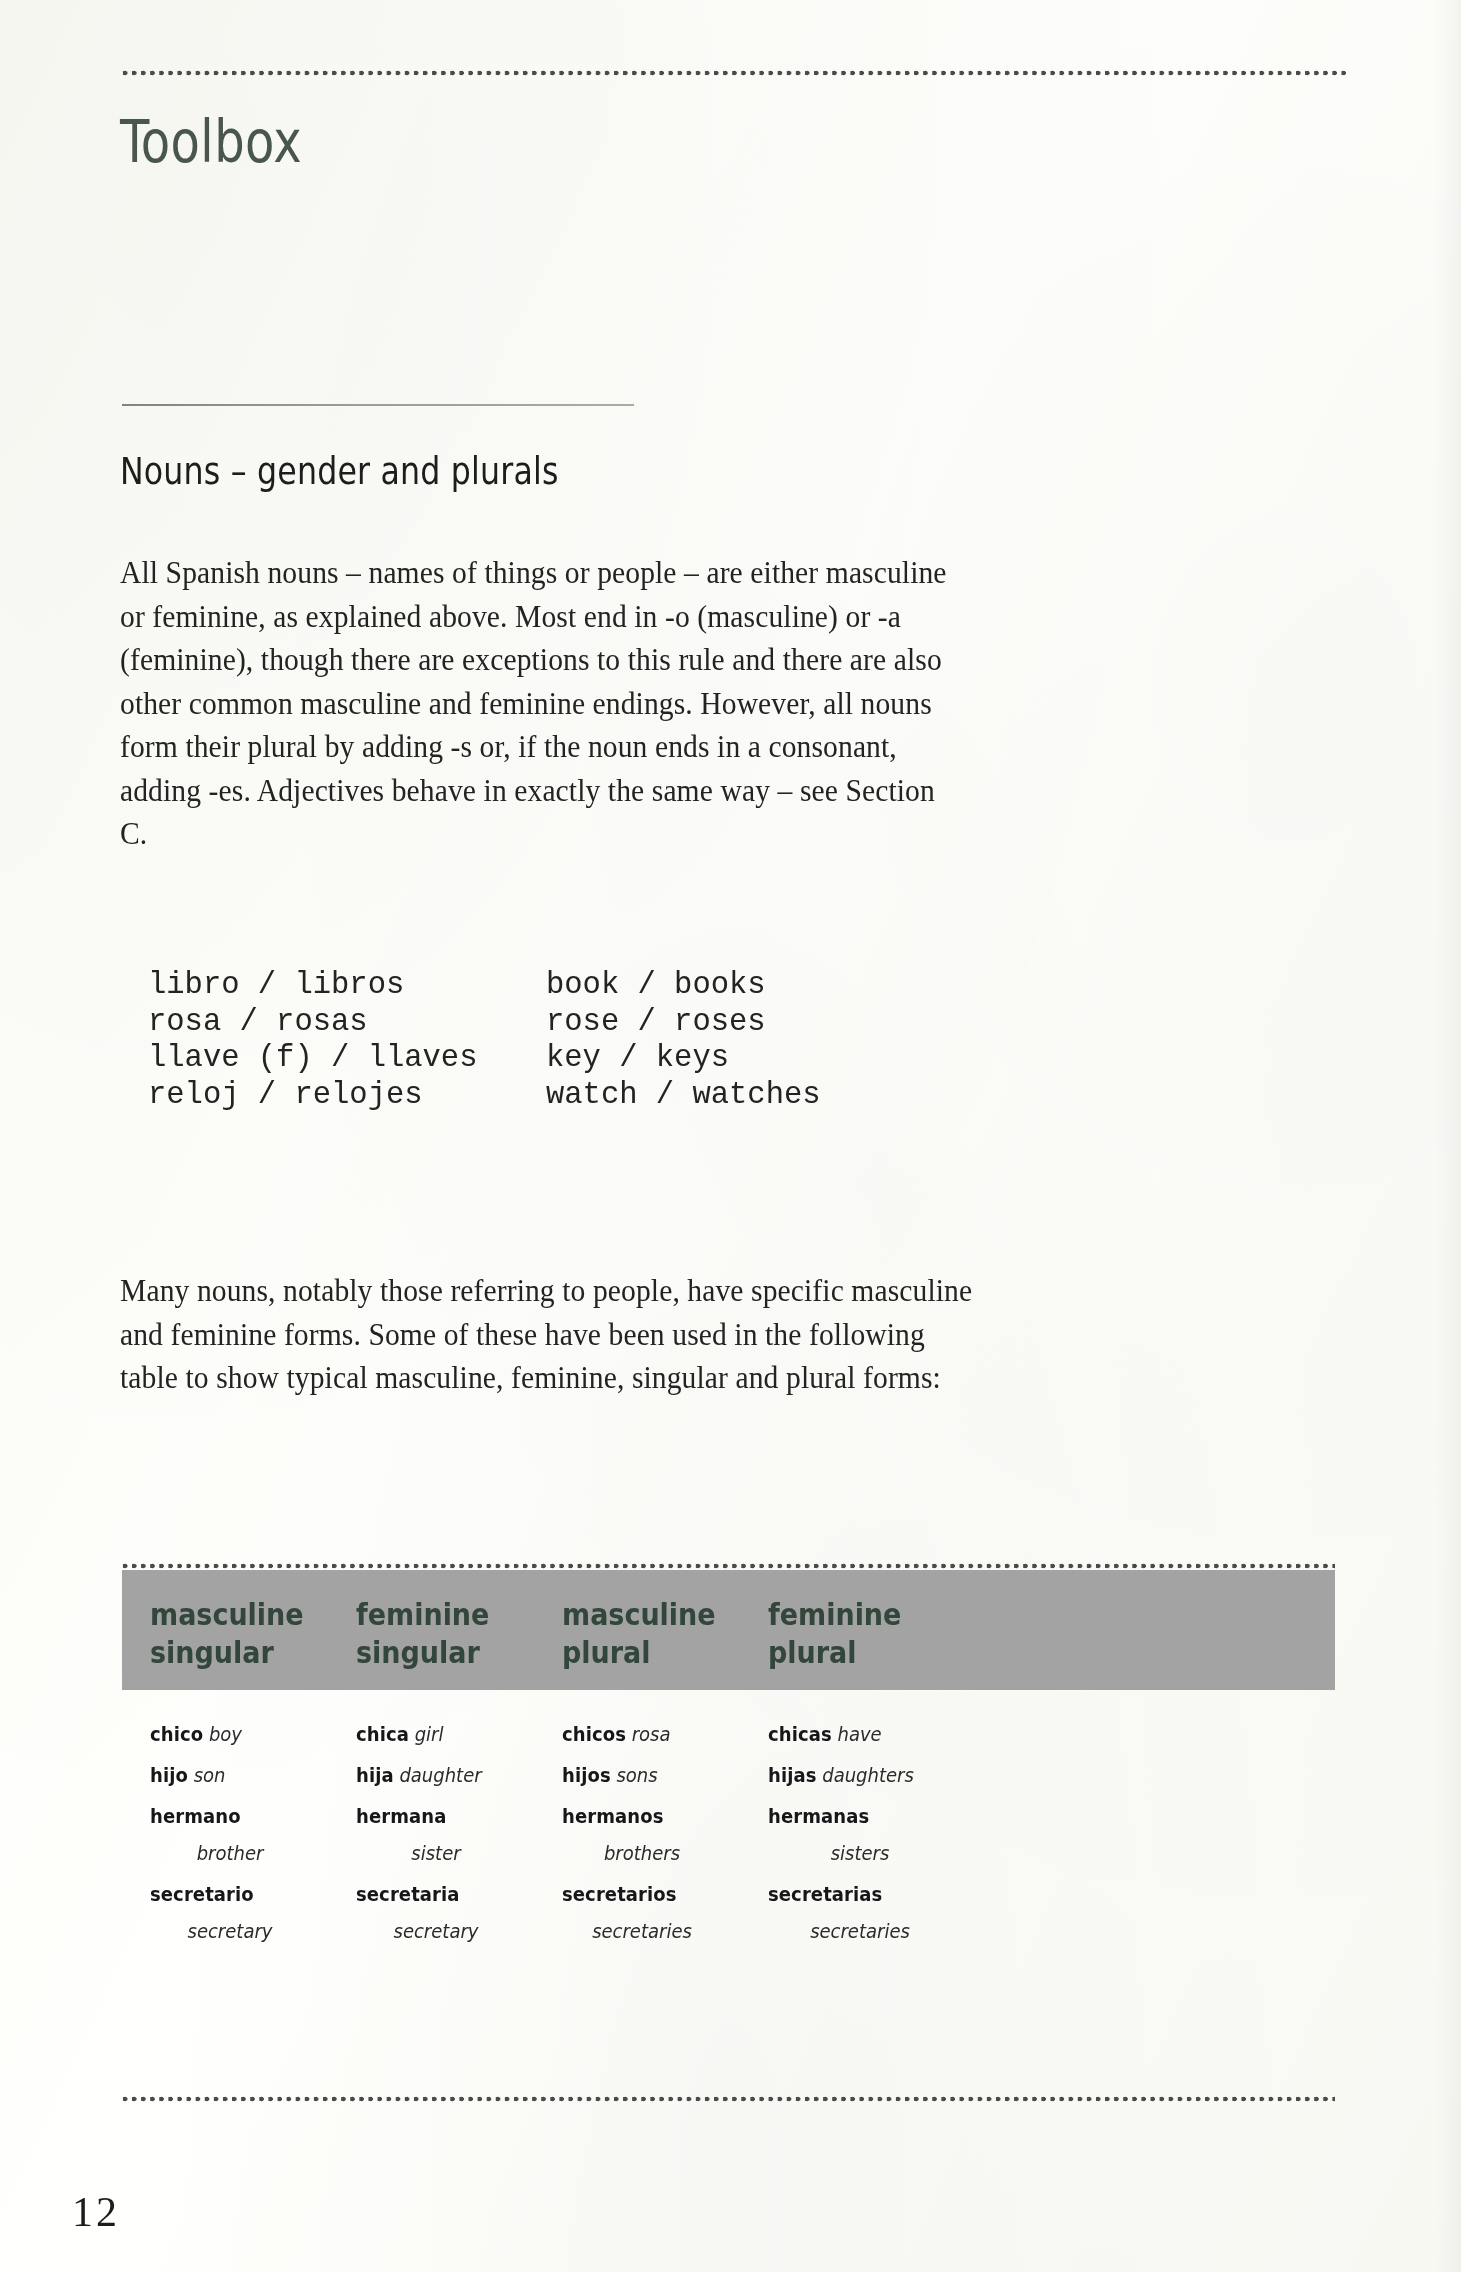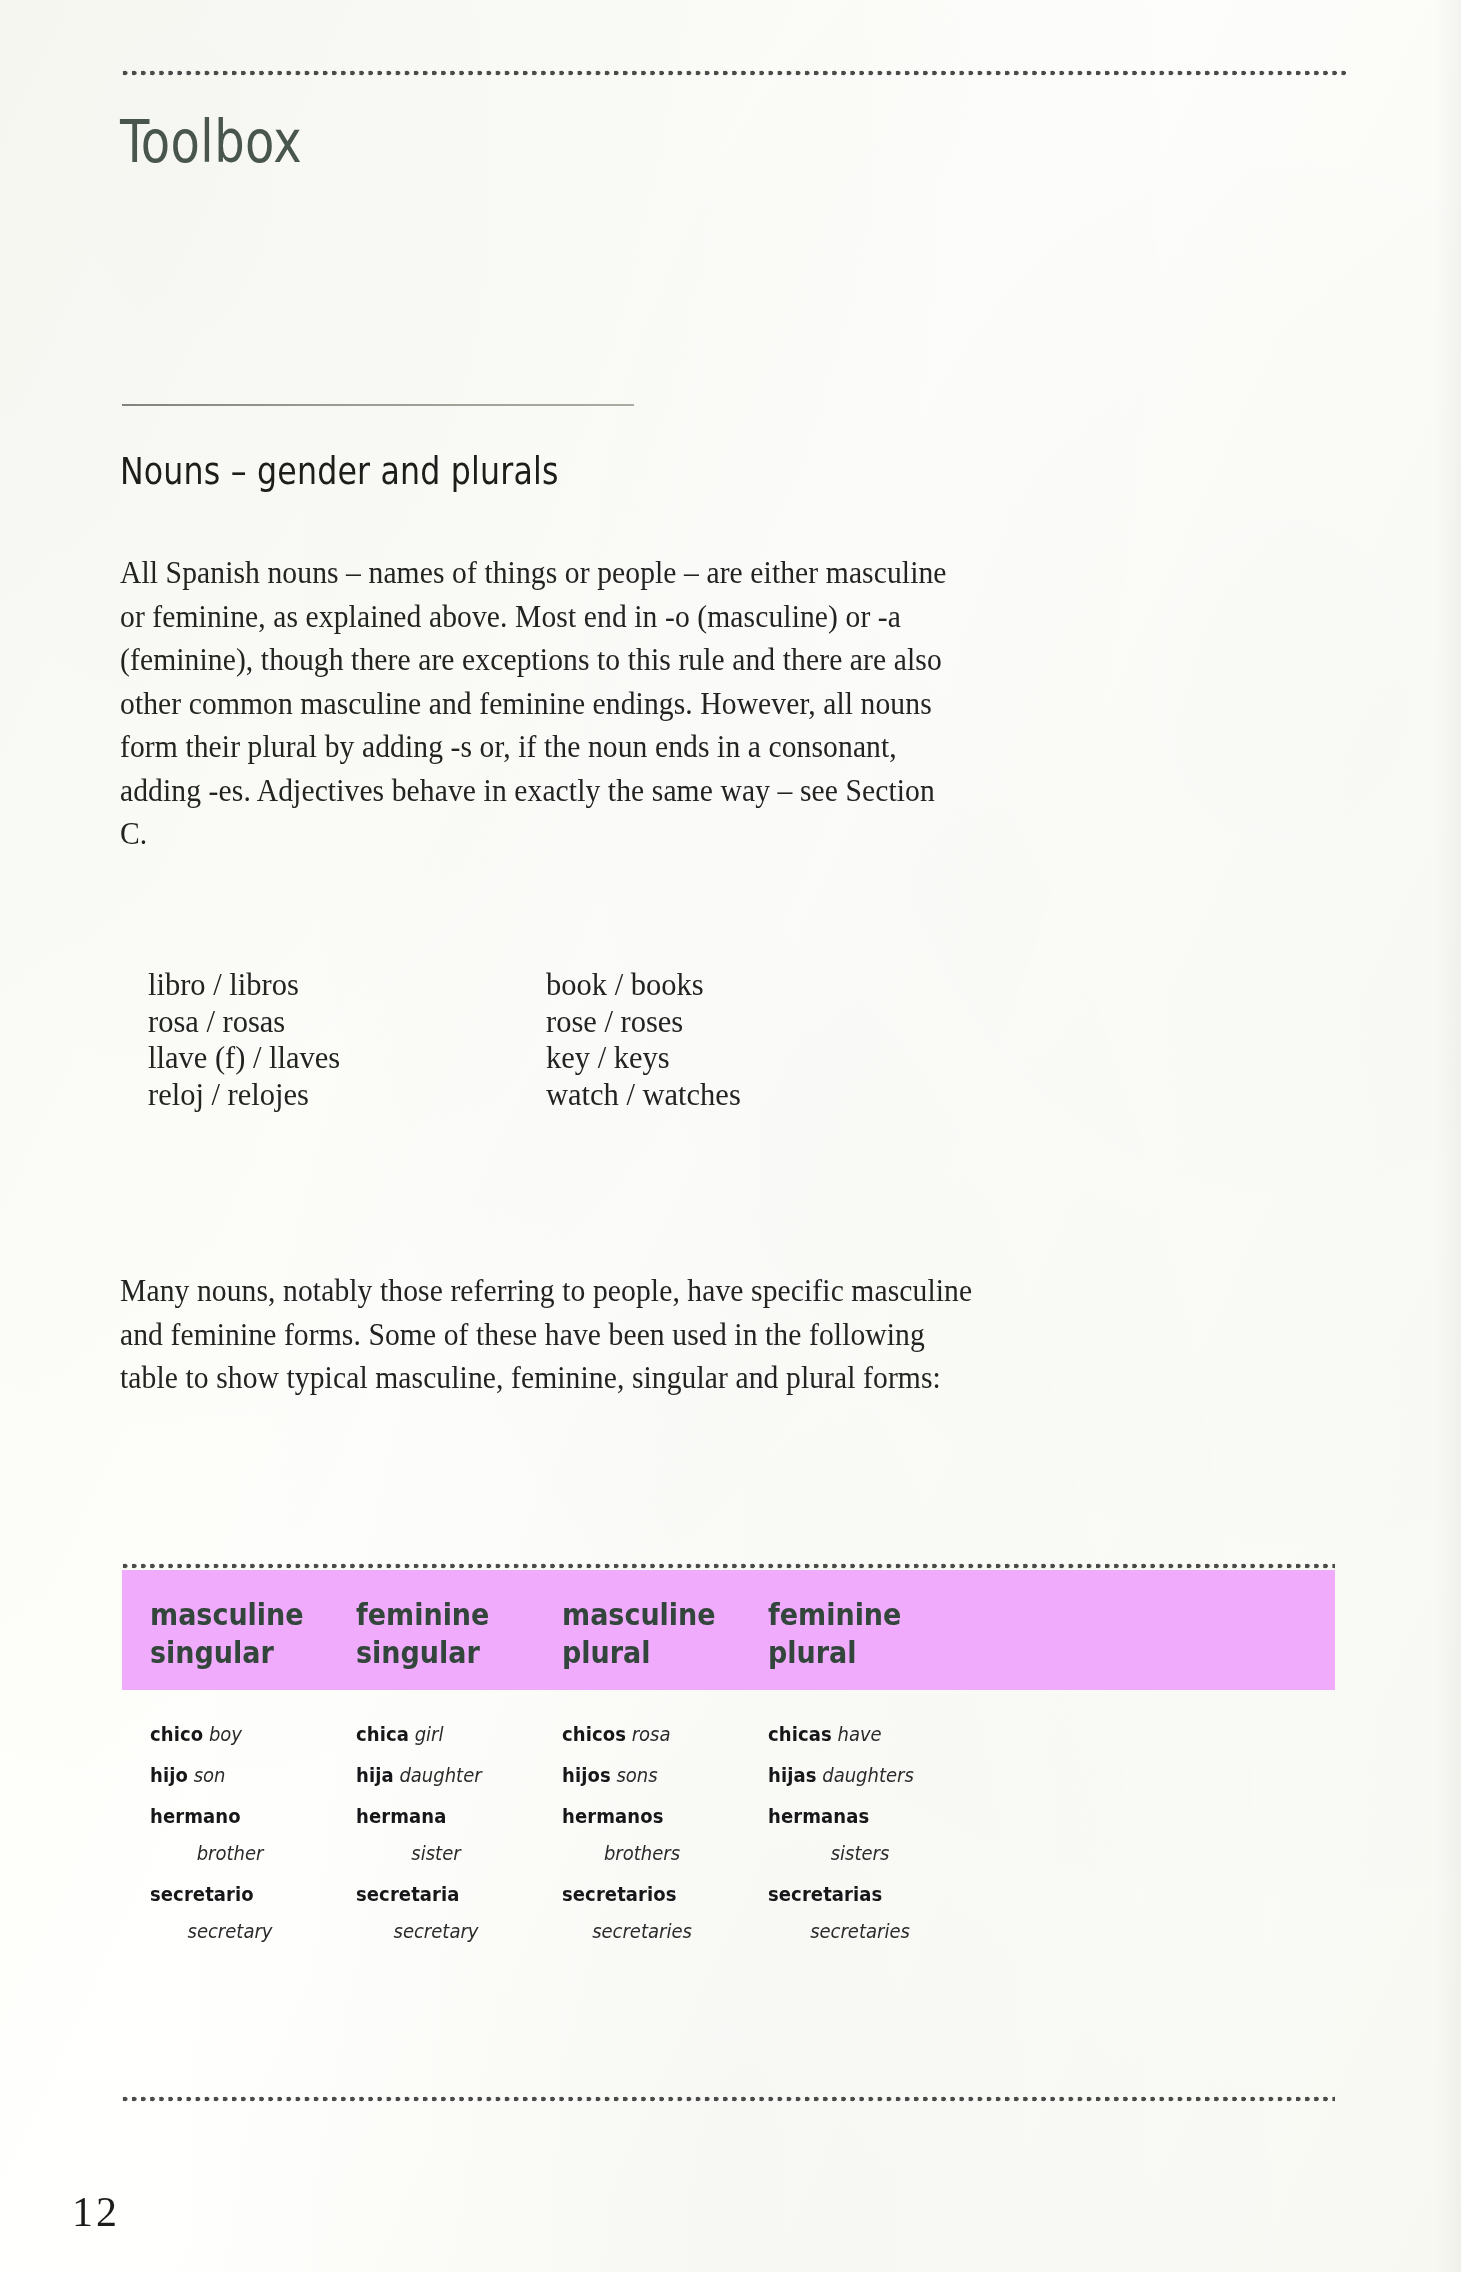--- a/index.html
+++ b/index.html
@@ -103,36 +103,36 @@
   
   #examples-block {
     position: absolute;
     left: 148px;
     top: 968px;
   }
   .example-row {
     display: flex;
     height: 36.5px;
     align-items: baseline;
-    font-family: Liberation Serif, serif;
+    font-family: Liberation Mono, monospace;
     font-size: 30.5px;
     color: #232322;
   }
   .example-es { width: 398px; }
   .example-en { width: 330px; }
 
   
   #noun-table {
     position: absolute;
     left: 122px;
     top: 1570px;
     width: 1213px;
   }
   #table-header-band {
-    background: #f0abfc;
+    background: #a3a3a3;
     padding: 26px 0 18px 0;
     display: flex;
   }
   .th-cell {
     font-family: "DejaVu Sans Condensed", "Liberation Sans Narrow", "Liberation Sans", sans-serif;
     font-size: 30px;
     font-weight: 600;
     color: #33463b;
     line-height: 38px;
     padding-left: 28px;

